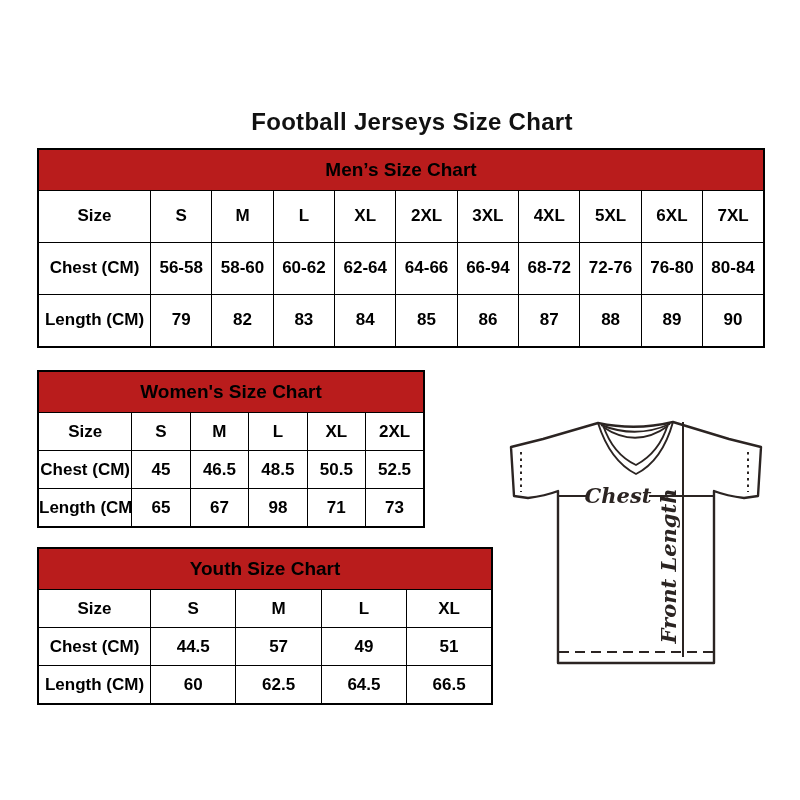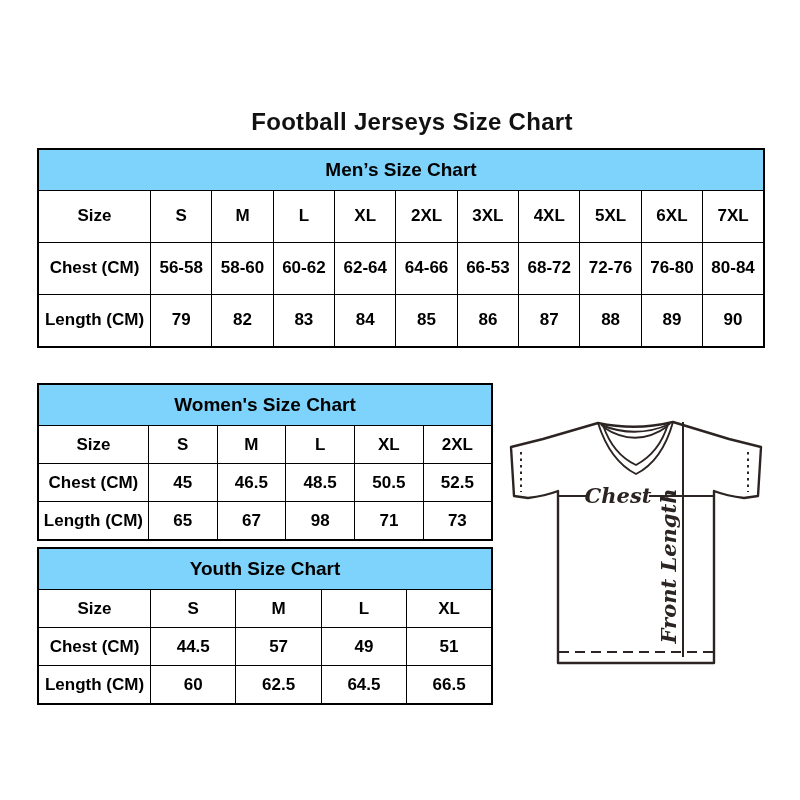--- a/index.html
+++ b/index.html
@@ -36,29 +36,29 @@
     text-align: center;
     vertical-align: middle;
     font-weight: bold;
     color: #000000;
     padding: 0;
     overflow: hidden;
     white-space: nowrap;
   }
   table.size-table th.tbl-title {
     font-size: 19px;
-    background: #7dd3fc;
+    background: #b91c1c;
     height: 40px;
   }
   table.size-table td {
     font-size: 17px;
     height: 37px;
   }
   #mens-table   { left: 37px; top: 148px; width: 728px; height: 200px; }
-  #womens-table { left: 37px; top: 383px; width: 456px; height: 158px; }
+  #womens-table { left: 37px; top: 370px; width: 388px; height: 158px; }
   #youth-table  { left: 37px; top: 547px; width: 456px; height: 149px; }
 
   #mens-table col            { width: 8.45%; }
   #mens-table col.label-col  { width: 15.5%; }
   #womens-table col           { width: 15.14%; }
   #womens-table col.label-col { width: 24.3%; }
   #youth-table col            { width: 18.8%; }
   #youth-table col.label-col  { width: 24.8%; }
 
   #jersey-diagram {
@@ -115,21 +115,21 @@
           <td>6XL</td>
           <td>7XL</td>
         </tr>
         <tr>
           <td>Chest (CM)</td>
           <td>56-58</td>
           <td>58-60</td>
           <td>60-62</td>
           <td>62-64</td>
           <td>64-66</td>
-          <td>66-53</td>
+          <td>66-94</td>
           <td>68-72</td>
           <td>72-76</td>
           <td>76-80</td>
           <td>80-84</td>
         </tr>
         <tr>
           <td>Length (CM)</td>
           <td>79</td>
           <td>82</td>
           <td>83</td>

